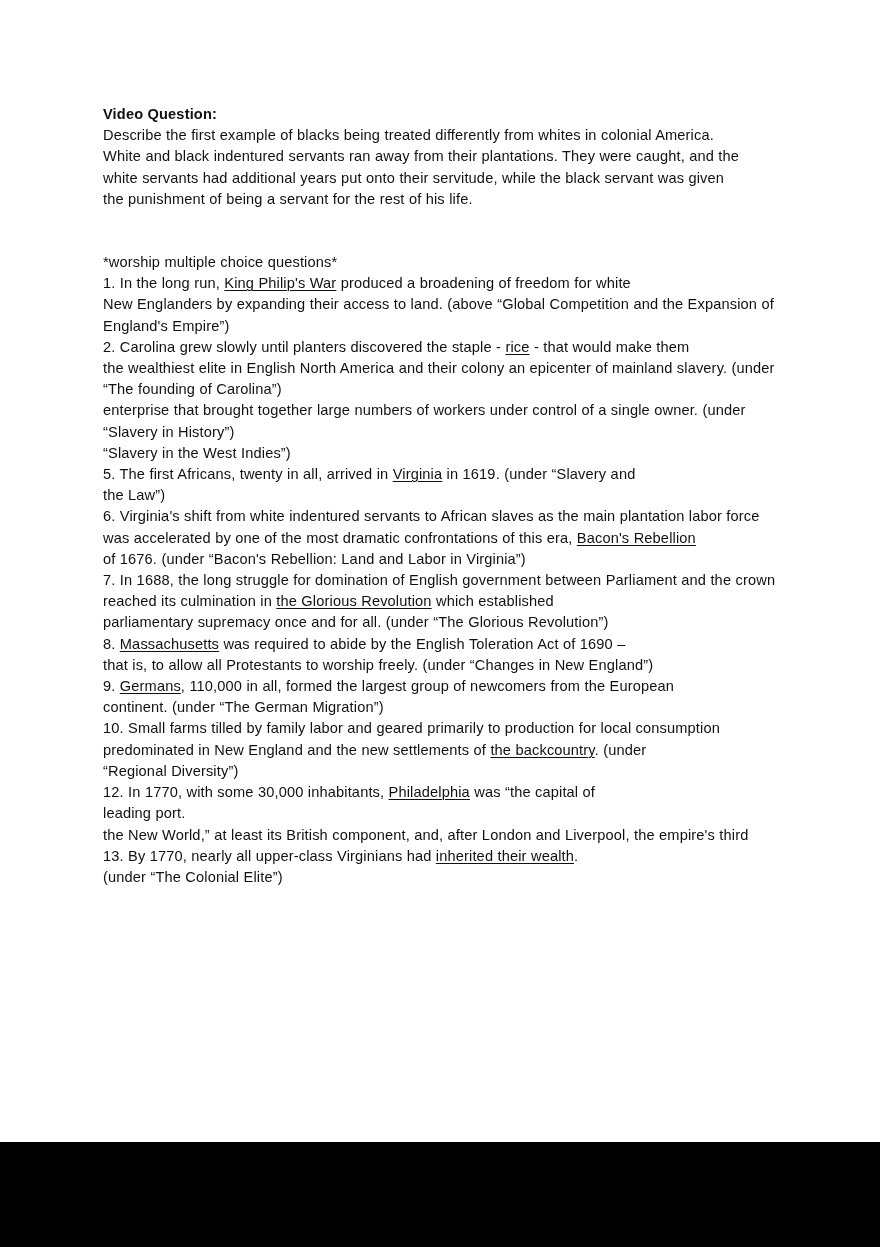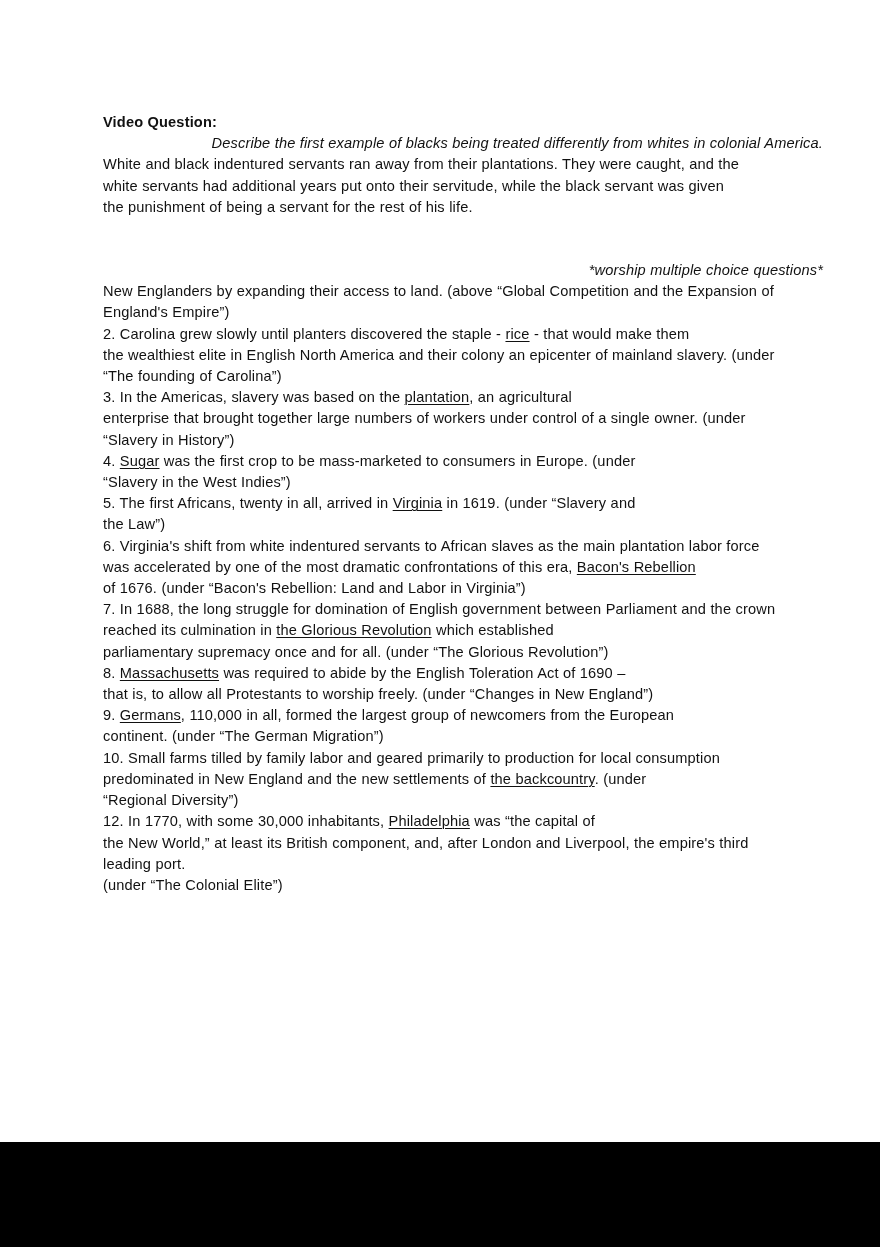--- a/index.html
+++ b/index.html
@@ -13,36 +13,33 @@
     height: 1247px;
     background: #ffffff;
     overflow: hidden;
     font-family: "Liberation Sans", sans-serif;
   }
   .doc-body {
     position: absolute;
     left: 103px;
     top: 104px;
     width: 720px;
-    margin-top: 8px;
   }
   .line {
     font-size: 14.6px;
     line-height: 21.2px;
     color: #111111;
     letter-spacing: 0.01em;
     white-space: pre-wrap;
     word-spacing: 0.01em;
   }
   .bold {
     font-weight: bold;
   }
   .italic {
-    font-style: italic;
-    text-align: right;
   }
   .spacer {
     height: 42px;
   }
   u {
     text-decoration-line: underline;
     text-decoration-thickness: 1px;
     text-underline-offset: 2px;
   }
   .footer-band {
@@ -71,35 +68,34 @@
         <div class="line">the punishment of being a servant for the rest of his life.</div>
       </div>
 
     <div class="spacer"></div>
 
 
     <div class="line italic">*worship multiple choice questions*</div>
 
     <div id="cq-list">
         <div>
+          <div class="line">1. In the long run, <u>King Philip's War</u> produced a broadening of freedom for white</div>
           <div class="line">New Englanders by expanding their access to land. (above “Global Competition and the Expansion of</div>
           <div class="line">England's Empire”)</div>
         </div>
         <div>
           <div class="line">2. Carolina grew slowly until planters discovered the staple - <u>rice</u> - that would make them</div>
           <div class="line">the wealthiest elite in English North America and their colony an epicenter of mainland slavery. (under</div>
           <div class="line">“The founding of Carolina”)</div>
         </div>
         <div>
-          <div class="line">3. In the Americas, slavery was based on the <u>plantation</u>, an agricultural</div>
           <div class="line">enterprise that brought together large numbers of workers under control of a single owner. (under</div>
           <div class="line">“Slavery in History”)</div>
         </div>
         <div>
-          <div class="line">4. <u>Sugar</u> was the first crop to be mass-marketed to consumers in Europe. (under</div>
           <div class="line">“Slavery in the West Indies”)</div>
         </div>
         <div>
           <div class="line">5. The first Africans, twenty in all, arrived in <u>Virginia</u> in 1619. (under “Slavery and</div>
           <div class="line">the Law”)</div>
         </div>
         <div>
           <div class="line">6. Virginia's shift from white indentured servants to African slaves as the main plantation labor force</div>
           <div class="line">was accelerated by one of the most dramatic confrontations of this era, <u>Bacon's Rebellion</u></div>
           <div class="line">of 1676. (under “Bacon's Rebellion: Land and Labor in Virginia”)</div>
@@ -117,24 +113,25 @@
           <div class="line">9. <u>Germans</u>, 110,000 in all, formed the largest group of newcomers from the European</div>
           <div class="line">continent. (under “The German Migration”)</div>
         </div>
         <div>
           <div class="line">10. Small farms tilled by family labor and geared primarily to production for local consumption</div>
           <div class="line">predominated in New England and the new settlements of <u>the backcountry</u>. (under</div>
           <div class="line">“Regional Diversity”)</div>
         </div>
         <div>
           <div class="line">12. In 1770, with some 30,000 inhabitants, <u>Philadelphia</u> was “the capital of</div>
+          <div class="line">leading port.</div>
           <div class="line">the New World,” at least its British component, and, after London and Liverpool, the empire's third</div>
-          <div class="line">leading port.</div>
         </div>
         <div>
+          <div class="line">13. By 1770, nearly all upper-class Virginians had <u>inherited their wealth</u>.</div>
           <div class="line">(under “The Colonial Elite”)</div>
         </div>
       </div>
 
   </div>
 
   <div class="footer-band"></div>
 
 </div>
 

